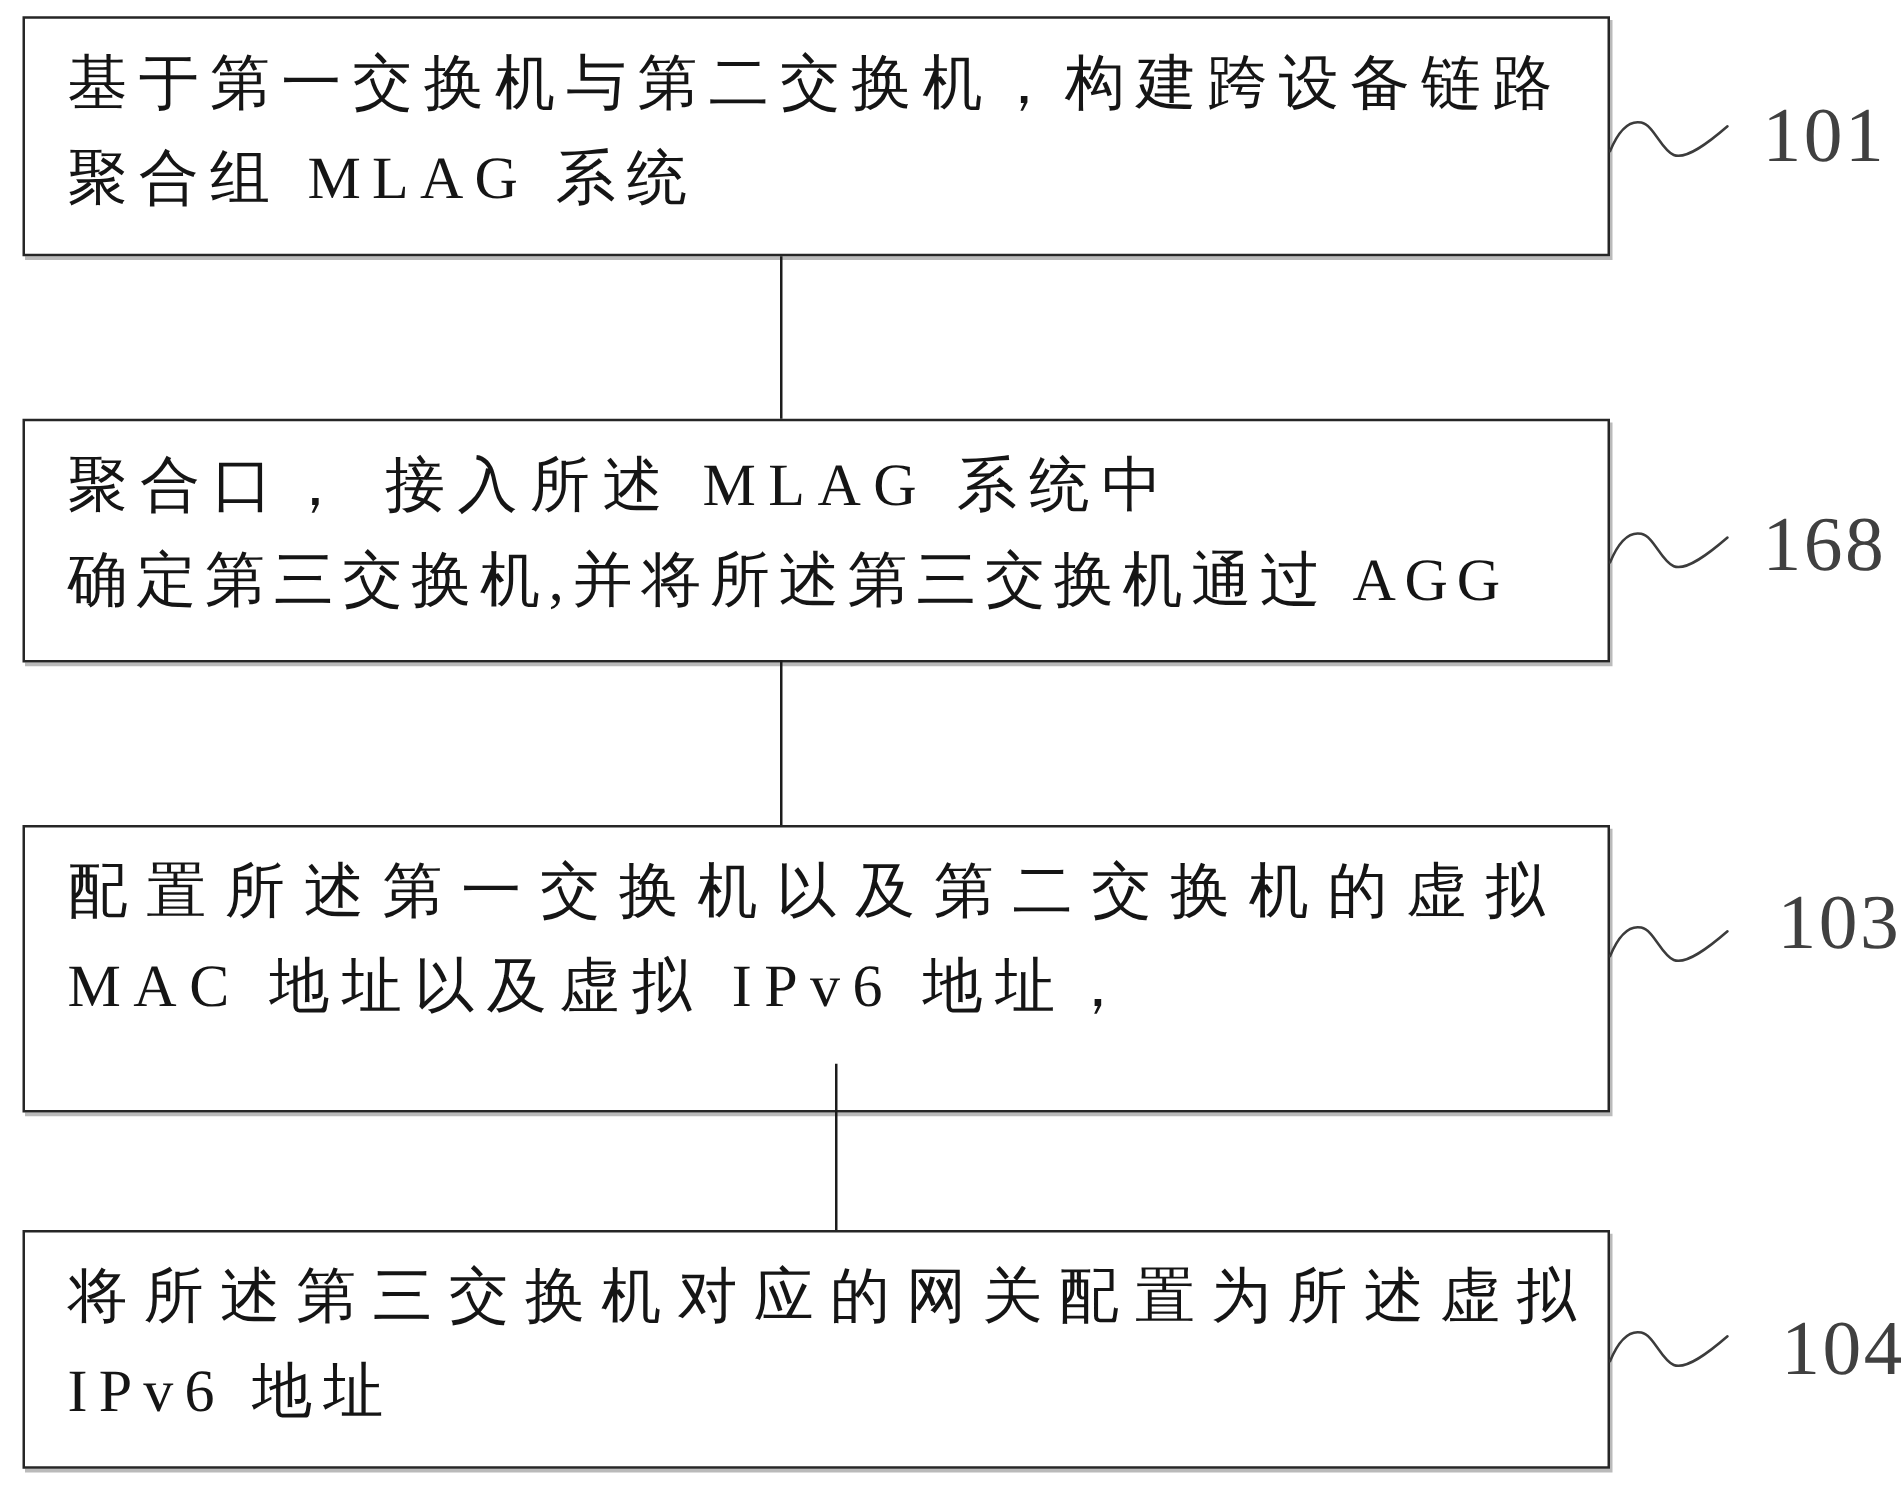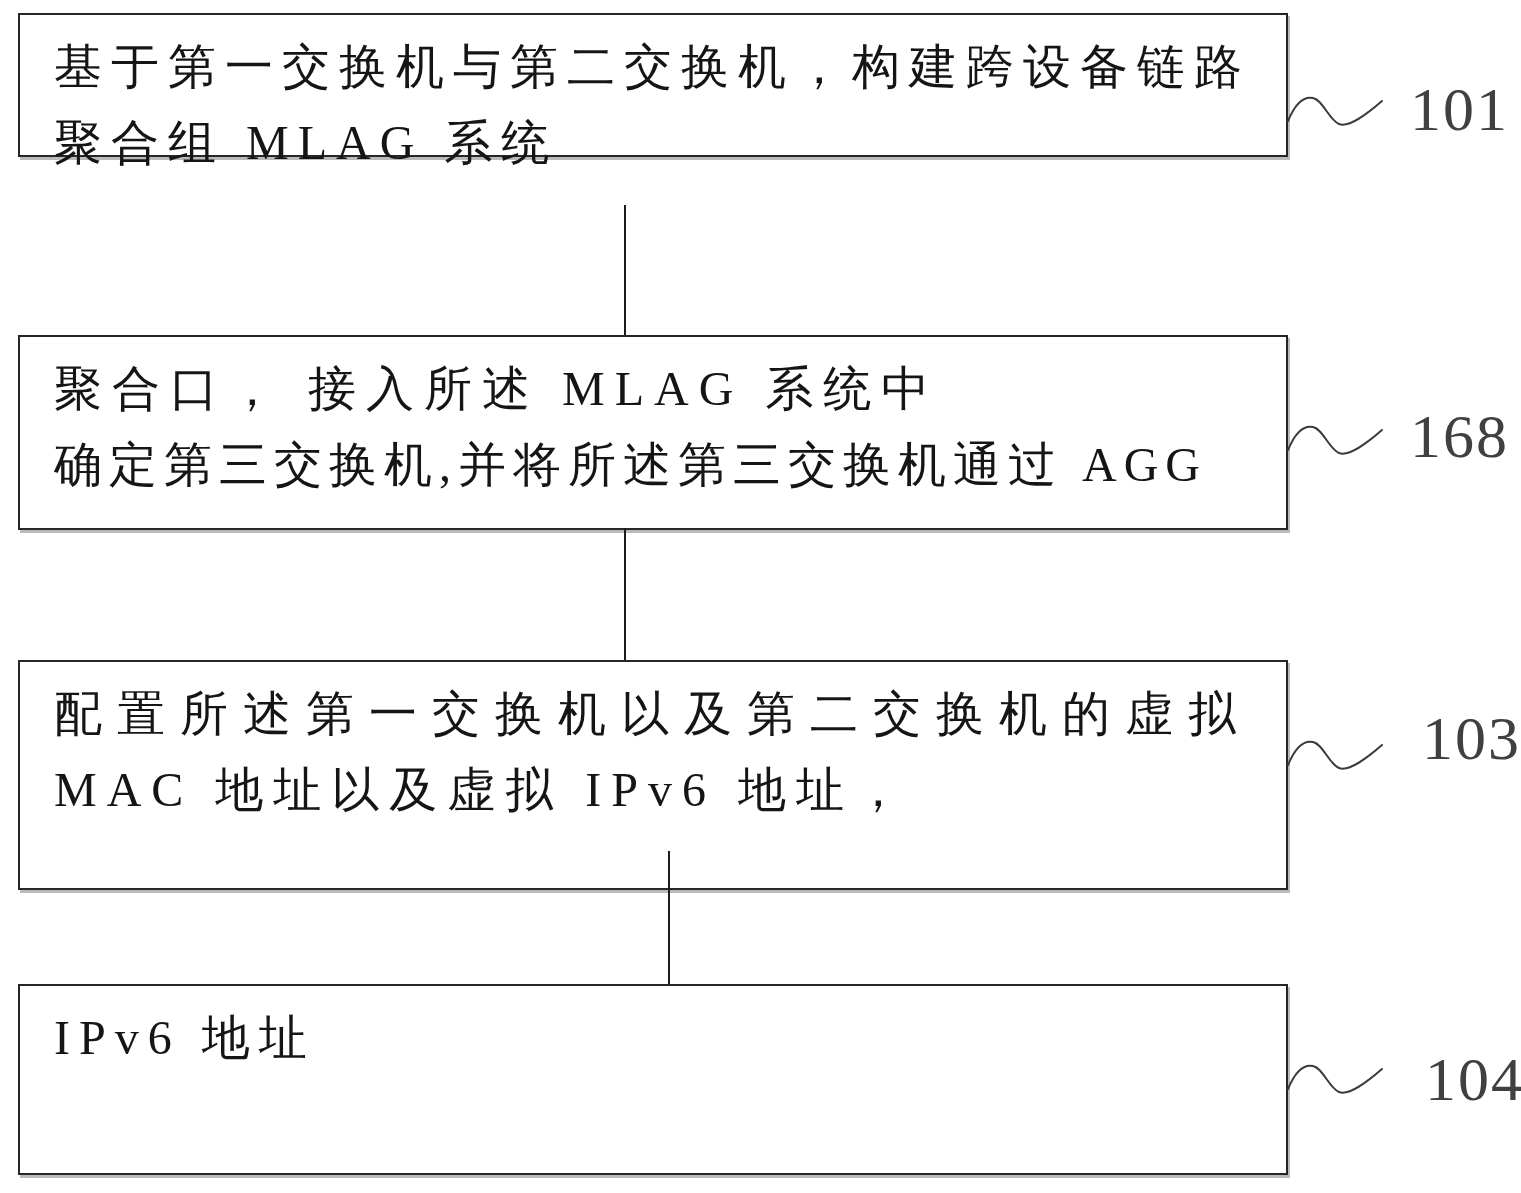--- a/index.html
+++ b/index.html
@@ -24,21 +24,21 @@
     border: 2px solid #262626;
     box-shadow: 2px 3px 0 rgba(130,130,130,0.55);
     background: #ffffff;
     padding: 14px 24px 0 34px;
   }
   .step-box .line {
     font-size: 48px;
     line-height: 76px;
     white-space: nowrap;
   }
-  .b1 { top: 13px;  height: 144px; }
+  .b1 { top: 13px;  height: 192px; }
   .b2 { top: 335px; height: 195px; }
   .b3 { top: 660px; height: 230px; }
   .b4 { top: 984px; height: 191px; }
 
   .b1 .l1 { letter-spacing: 9px; }
   .b1 .l2 { letter-spacing: 9px; }
   .b2 .l1 { letter-spacing: 7px; }
   .b2 .l2 { letter-spacing: 10px; }
   .b3 .l1 { letter-spacing: 15px; }
   .b3 .l2 { letter-spacing: 10px; }
@@ -108,20 +108,21 @@
     <div class="line l2">MAC 地址以及虚拟 IPv6 地址，</div>
   </div>
   <svg class="tilde t3" viewBox="0 0 100 40">
     <path d="M1,29 C8,12 16,4 26,6 C36,8 42,28 52,32 C62,36 80,22 95,9" fill="none" stroke="#3c3c3c" stroke-width="2" stroke-linecap="round"></path>
   </svg>
   <div class="ref-num n3">103</div>
 
   <div class="connector c3"></div>
 
   <div class="step-box b4">
+    <div class="line l1">将所述第三交换机对应的网关配置为所述虚拟</div>
     <div class="line l2">IPv6 地址</div>
   </div>
   <svg class="tilde t4" viewBox="0 0 100 40">
     <path d="M1,29 C8,12 16,4 26,6 C36,8 42,28 52,32 C62,36 80,22 95,9" fill="none" stroke="#3c3c3c" stroke-width="2" stroke-linecap="round"></path>
   </svg>
   <div class="ref-num n4">104</div>
 
 </div>
 
 </body></html>

